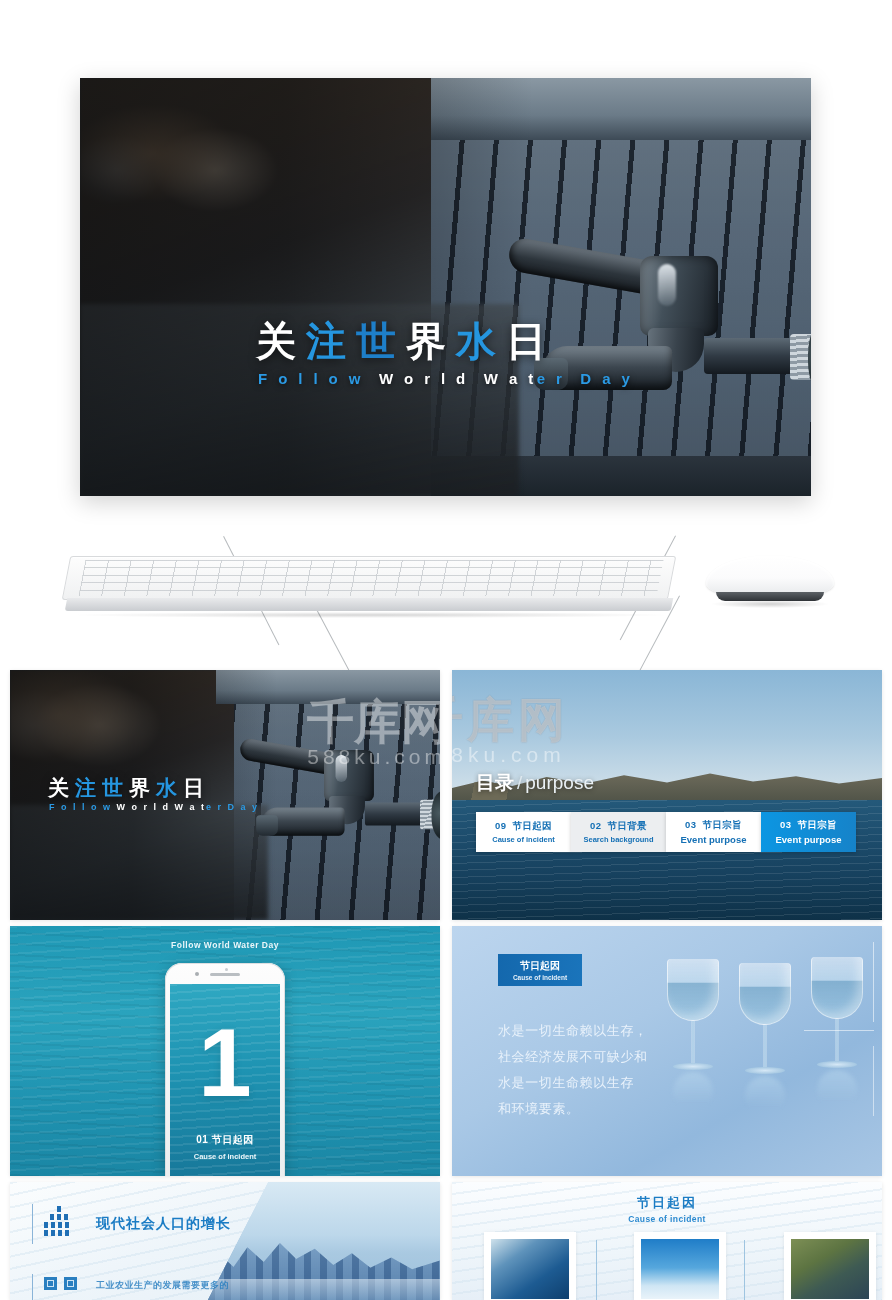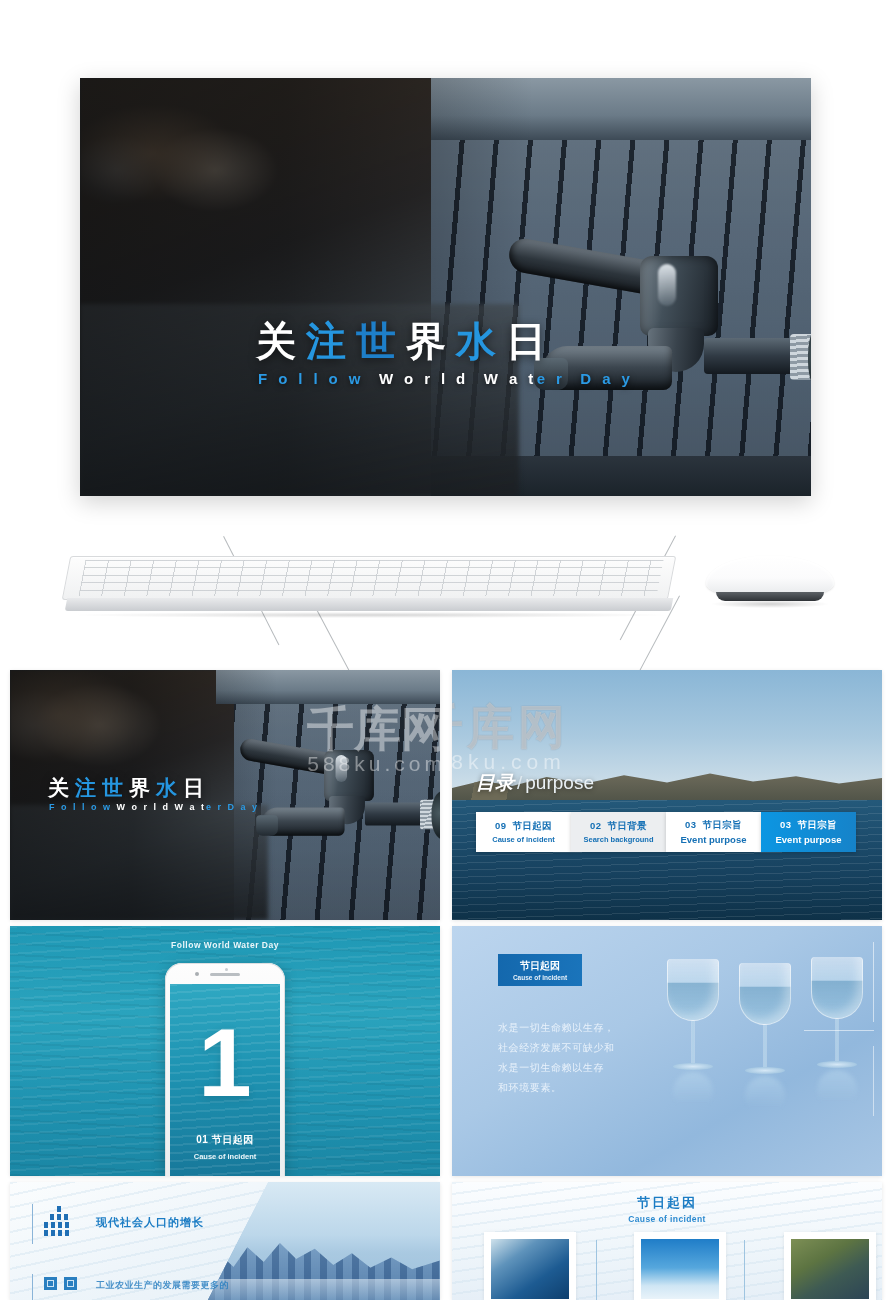--- a/index.html
+++ b/index.html
@@ -212,39 +212,39 @@
       linear-gradient(180deg,#24597a 0%,#1d4d6d 30%,#16405d 65%,#0e3148 100%);
   }
   .nav{ position:absolute; right:16px; top:10px; display:flex; gap:14px; align-items:center; z-index:6; }
   .nav-item{ font-size:9.5px; color:#f2f6f9; padding:4px 9px; letter-spacing:.3px; }
   .nav-item.active{ background:linear-gradient(90deg,#0f97e2,#0b7fc8); color:#fff; }
   .content-head{
     position:absolute; left:24px; top:100px; z-index:6;
     font-size:19px; color:#fff; white-space:nowrap;
     text-shadow:0 1px 5px rgba(0,0,0,.45);
   }
-  .content-head b{ font-weight:700;font-style:italic; }
+  .content-head b{ font-weight:700; }
   .content-head .slash{ color:#dfe9ef; font-weight:300; margin:0 3px; }
   .content-head .en{ font-weight:300; color:#eaf1f5; }
   .tabs{ position:absolute; left:24px; top:142px; display:flex; z-index:6; }
   .tab{
     width:95px; height:40px; background:#ffffff; display:flex; flex-direction:column;
     align-items:center; justify-content:center; gap:2px;
     box-shadow:0 1px 4px rgba(0,0,0,.2);
   }
   .tab.alt{ background:#eceef0; }
   .tab.active{ background:linear-gradient(90deg,#0c96e2,#1683c9); }
   .tab .t1{ font-size:9.5px; font-weight:700; color:#1570b5; letter-spacing:.4px; }
   .tab .t2{ font-size:7.5px; font-weight:700; color:#1570b5; }
   .tab.active .t1,.tab.active .t2{ color:#fff; }
   .tab.g3 .t2{ font-size:9.5px; }
   .tab.active .t2{ font-size:9.5px; }
 
   
-  .wm{ position:absolute; left:0; top:16px; width:100%; height:100%; z-index:7; pointer-events:none; }
+  .wm{ position:absolute; left:0; top:9px; width:100%; height:100%; z-index:7; pointer-events:none; }
   .wm-cn{
     position:absolute; left:-36px; top:10px;
     font-size:47px; font-weight:700; color:rgba(255,255,255,.45); letter-spacing:4px;
     text-shadow:0 0 1px rgba(80,90,100,.55);
   }
   .wm-en{
     position:absolute; left:-34px; top:64px;
     font-size:21px; color:rgba(255,255,255,.45); letter-spacing:5px;
   }
   .wm-left{ position:absolute; right:-8px; top:12px; font-size:47px; font-weight:700; color:rgba(255,255,255,.42); }
@@ -298,21 +298,21 @@
   
   .s-glass{ background:linear-gradient(150deg,#bcd5ee 0%,#a9c8e6 40%,#92b8dd 70%,#a8c6e4 100%); }
   .badge{
     position:absolute; left:46px; top:28px; width:84px; height:32px;
     background:linear-gradient(90deg,#1468ad,#1a74bb);
     display:flex; flex-direction:column; align-items:center; justify-content:center; gap:1px;
   }
   .badge .b1{ font-size:10px; font-weight:700; color:#fff; }
   .badge .b2{ font-size:6.5px; font-weight:700; color:#e6f1fa; }
   .para{ position:absolute; left:46px; top:92px; width:150px; }
-  .para div{ font-size:10px; color:#e9f2fb; line-height:2.0; letter-spacing:.6px; }
+  .para div{ font-size:13px; color:#e9f2fb; line-height:2.0; letter-spacing:.6px; }
   .glasses{ position:absolute; right:6px; top:12px; width:215px; height:190px; }
   .glass{ position:absolute; bottom:58px; width:52px; }
   .g-bowl{
     width:52px; height:62px;
     background:linear-gradient(180deg, rgba(255,255,255,.42) 0%, rgba(210,232,244,.48) 38%, rgba(118,168,200,.65) 40%, rgba(150,196,222,.55) 100%);
     border:1px solid rgba(255,255,255,.62);
     border-top:none;
     border-radius:4px 4px 26px 26px;
     box-shadow:inset -5px -5px 10px rgba(255,255,255,.35);
   }
@@ -349,21 +349,21 @@
   }
   .pop-road{
     position:absolute; left:0; bottom:0; width:100%; height:18%;
     background:linear-gradient(180deg,rgba(230,240,248,.55),rgba(150,185,215,.45));
   }
   .pop-bar{ position:absolute; left:22px; top:22px; width:1px; height:40px; background:#8ab4d8; }
   .pop-icon{ position:absolute; left:34px; top:24px; width:30px; height:34px; }
   .pop-icon i{ position:absolute; width:4px; height:6px; background:#1f6fb5; display:block; }
   .pop-label{
     position:absolute; left:86px; top:33px;
-    font-size:11px; font-weight:700; color:#1b7cc4; letter-spacing:1px;
+    font-size:14px; font-weight:700; color:#1b7cc4; letter-spacing:1px;
   }
   .pop-bar2{ position:absolute; left:22px; top:92px; width:1px; height:26px; background:#8ab4d8; }
   .pop-sq{ position:absolute; top:95px; width:13px; height:13px; background:#2a7fc0; }
   .pop-sq i{ position:absolute; inset:3px; border:1px solid #cfe5f5; }
   .pop-sq.a{ left:34px; }
   .pop-sq.b{ left:54px; }
   .pop-label2{
     position:absolute; left:86px; top:97px;
     font-size:9px; font-weight:700; color:#2a7fc0; letter-spacing:.5px; opacity:.85;
   }

